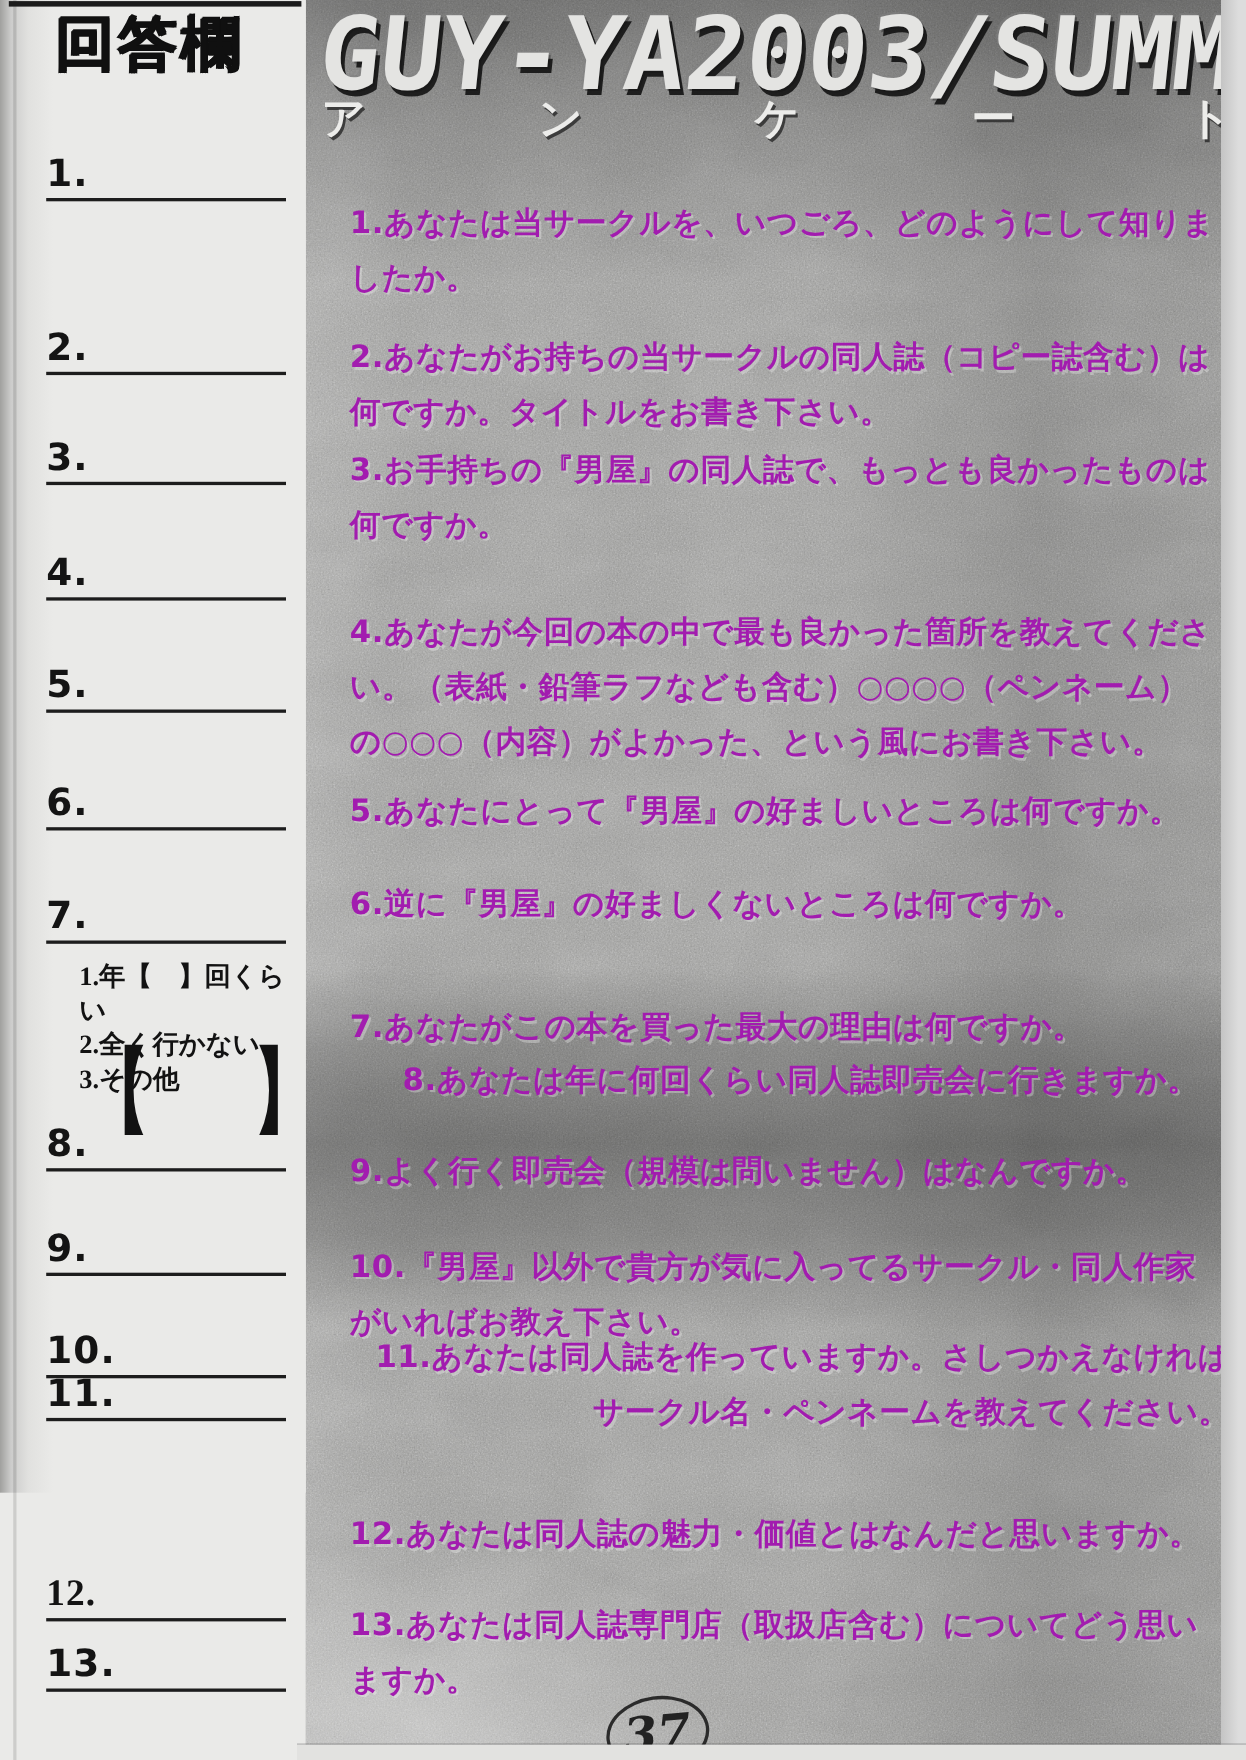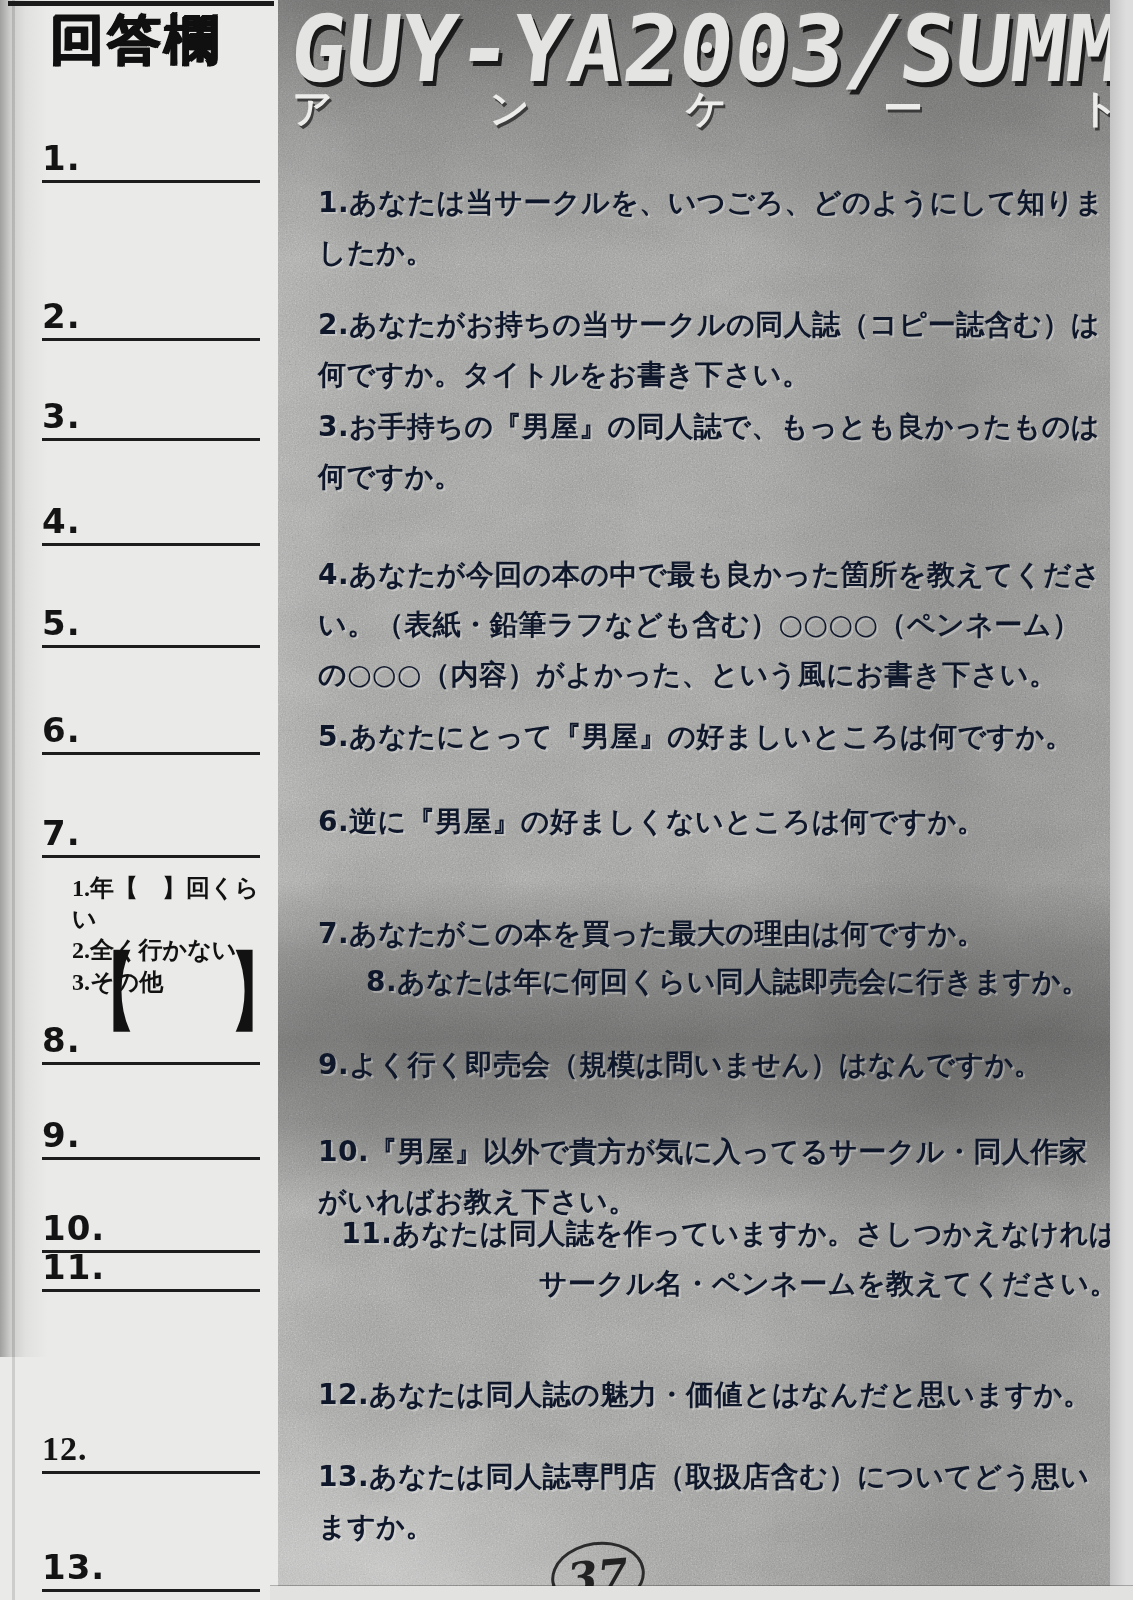--- a/index.html
+++ b/index.html
@@ -37,21 +37,21 @@
   .header-subtitle{
     position:absolute;left:292px;top:88px;width:828px;z-index:5;
     display:flex;justify-content:space-between;
     font-weight:bold;font-size:40px;line-height:1;color:#ececea;
     text-shadow:2px 3px 0 rgba(45,45,45,.85);
   }
   
   .q{
     position:absolute;left:318px;width:800px;z-index:5;
     font-weight:bold;font-size:28px;line-height:50px;letter-spacing:0.5px;
-    color:#0f172a;white-space:pre;
+    color:#a21caf;white-space:pre;
     text-shadow:2px 2px 0 rgba(248,248,248,.32);
   }
   
   .answer-column{
     position:absolute;left:0;top:0;width:278px;height:1357px;z-index:4;
     background:linear-gradient(90deg,#a0a09e 0px,#cccccb 10px,#e1e1df 26px,#eaeae8 48px,#eaeae8 100%);
   }
   .crease{position:absolute;left:12px;top:0;width:3px;height:1600px;background:rgba(0,0,0,.12);}
   .top-rule{position:absolute;left:8px;top:1px;width:266px;height:5px;background:#1b1b1b;}
   .answer-heading{
@@ -177,21 +177,21 @@
         </div>
         <div class="answer-line" style="top: 1205px;">
           <span class="num">10.</span>
         </div>
         <div class="answer-line" style="top: 1244px;">
           <span class="num">11.</span>
         </div>
         <div class="answer-line" style="top: 1426px; font-family: Liberation Serif, serif;">
           <span class="num">12.</span>
         </div>
-        <div class="answer-line" style="top: 1544px;">
+        <div class="answer-line" style="top: 1490px;">
           <span class="num">13.</span>
         </div>
       </div>
     <div class="q8-options">1.年【　】回くらい
 2.全く行かない
 3.その他</div>
     <div class="big-bracket open">【</div>
     <div class="big-bracket close">】</div>
   </div>
 

